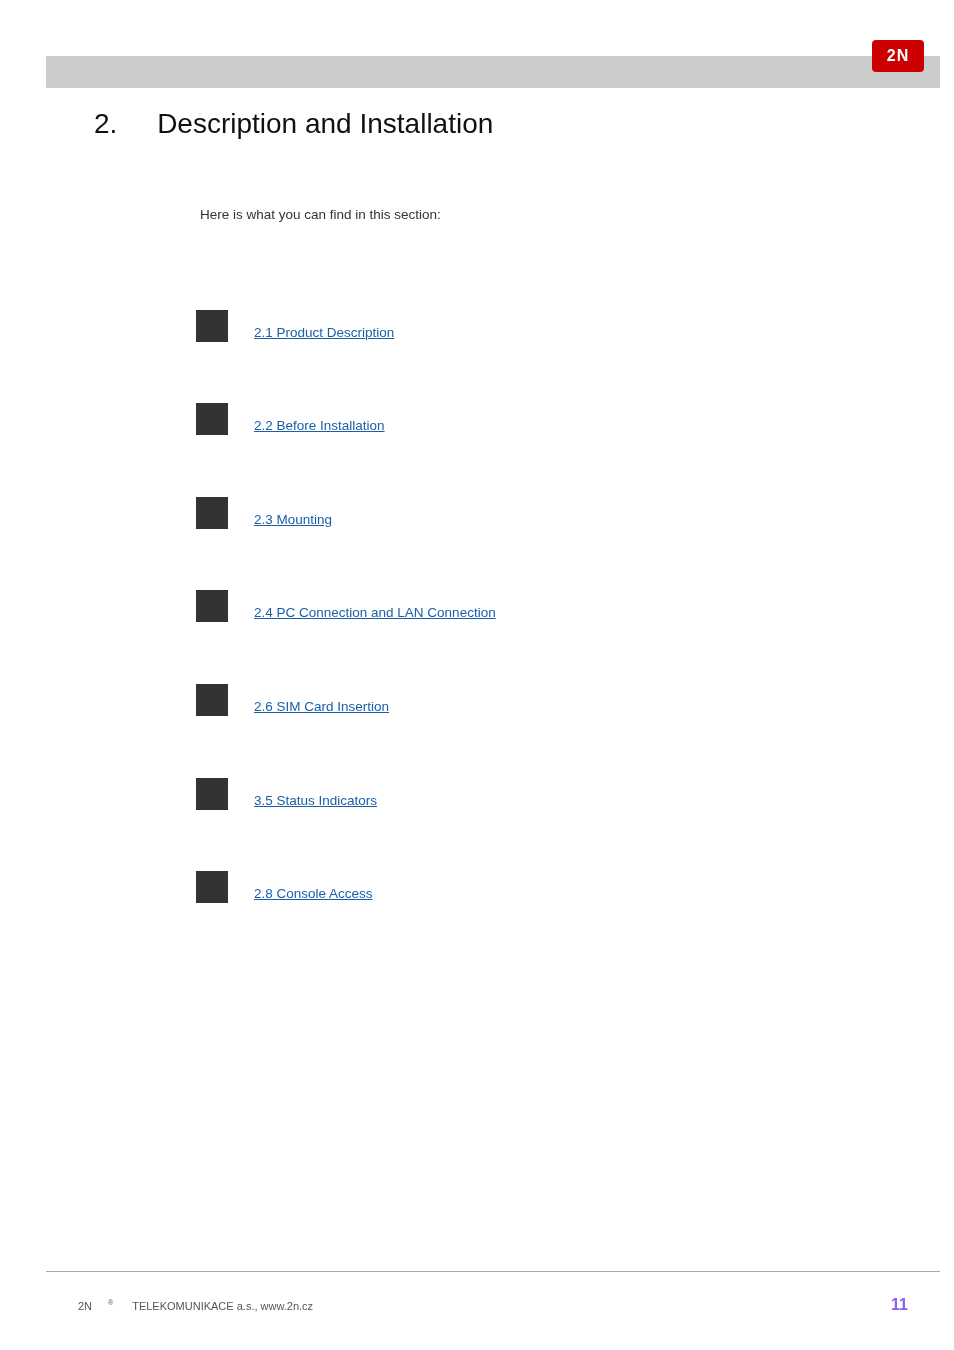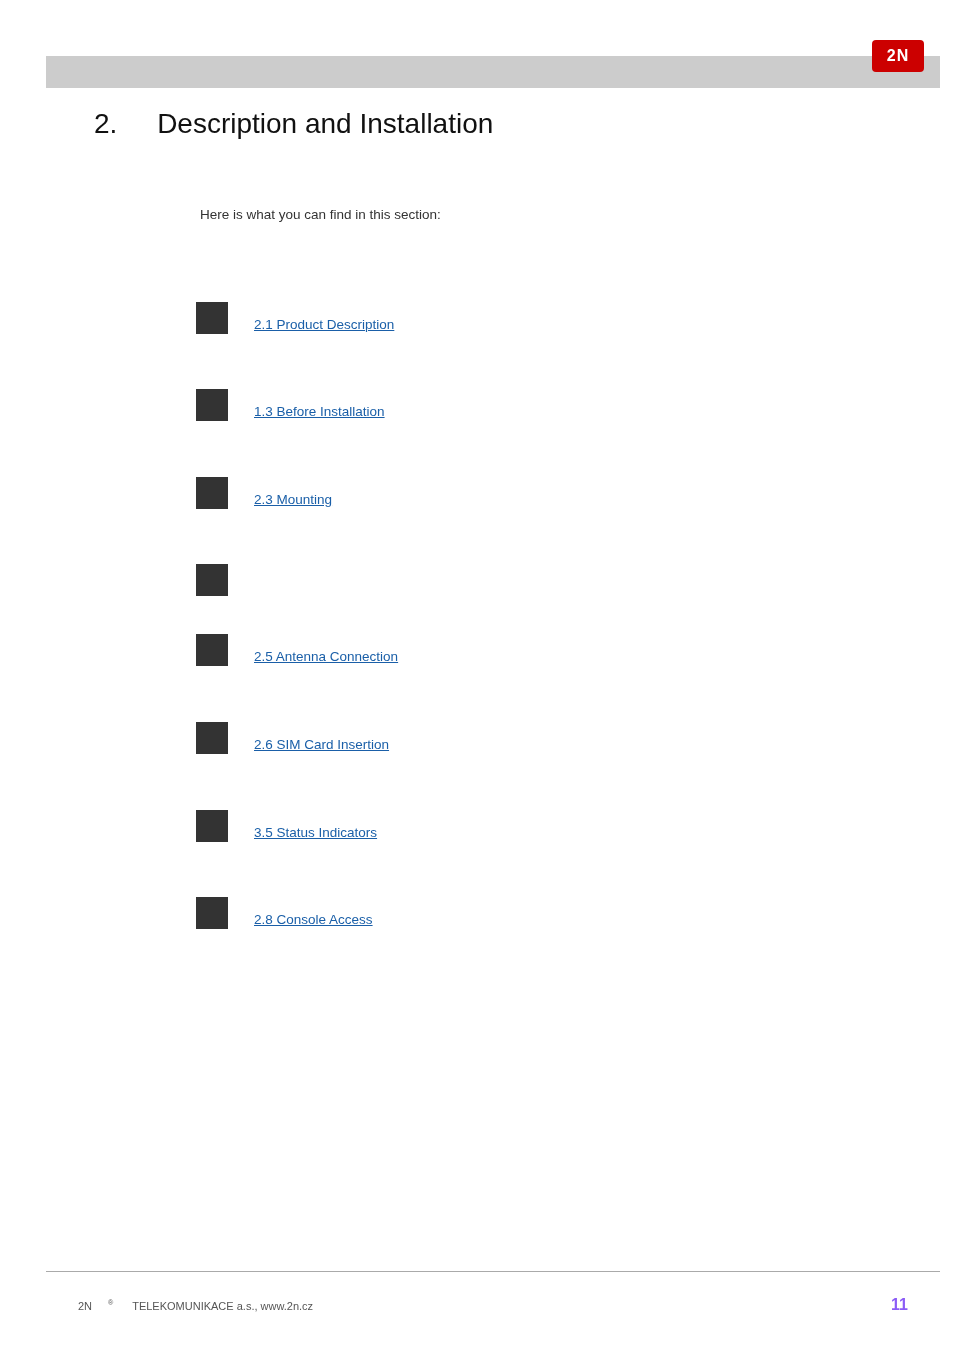--- a/index.html
+++ b/index.html
@@ -96,20 +96,21 @@
       margin: 0;
       margin-left: 12px;
     }
 
     .toc-list li {
       display: flex;
       align-items: flex-start;
       margin-bottom: 2px;
       font-size: 13.5px;
       line-height: 1.6;
+      margin-top: 8px;
     }
 
     .bullet-square {
       display: inline-block;
       width: 8px;
       height: 8px;
       background: #333333;
       margin-right: 10px;
       margin-top: 4px;
       flex-shrink: 0;
@@ -178,32 +179,29 @@
 
   <div class="list-section">
     <ul class="toc-list">
 
     <li>
           <span class="bullet-square"></span>
           <a class="toc-link" href="#2.1">2.1 Product Description</a>
         </li>
         <li>
           <span class="bullet-square"></span>
-          <a class="toc-link" href="#2.2">1.3 Before Installation</a>
+          <a class="toc-link" href="#2.2">2.2 Before Installation</a>
         </li>
         <li>
           <span class="bullet-square"></span>
           <a class="toc-link" href="#2.3">2.3 Mounting</a>
         </li>
         <li>
           <span class="bullet-square"></span>
-        </li>
-        <li>
-          <span class="bullet-square"></span>
-          <a class="toc-link" href="#2.5">2.5 Antenna Connection</a>
+          <a class="toc-link" href="#2.4">2.4 PC Connection and LAN Connection</a>
         </li>
         <li>
           <span class="bullet-square"></span>
           <a class="toc-link" href="#2.6">2.6 SIM Card Insertion</a>
         </li>
         <li>
           <span class="bullet-square"></span>
           <a class="toc-link" href="#2.7">3.5 Status Indicators</a>
         </li>
         <li>

